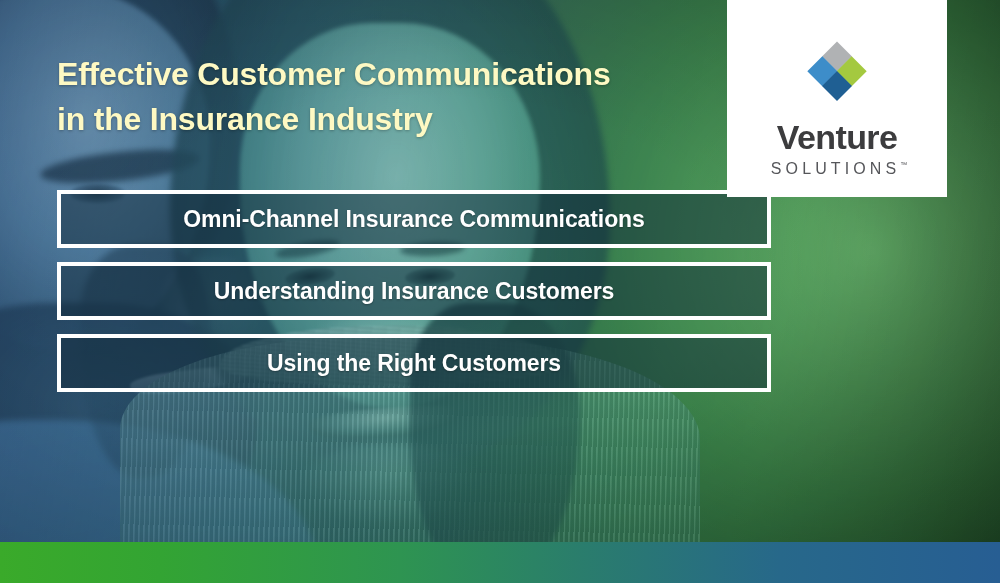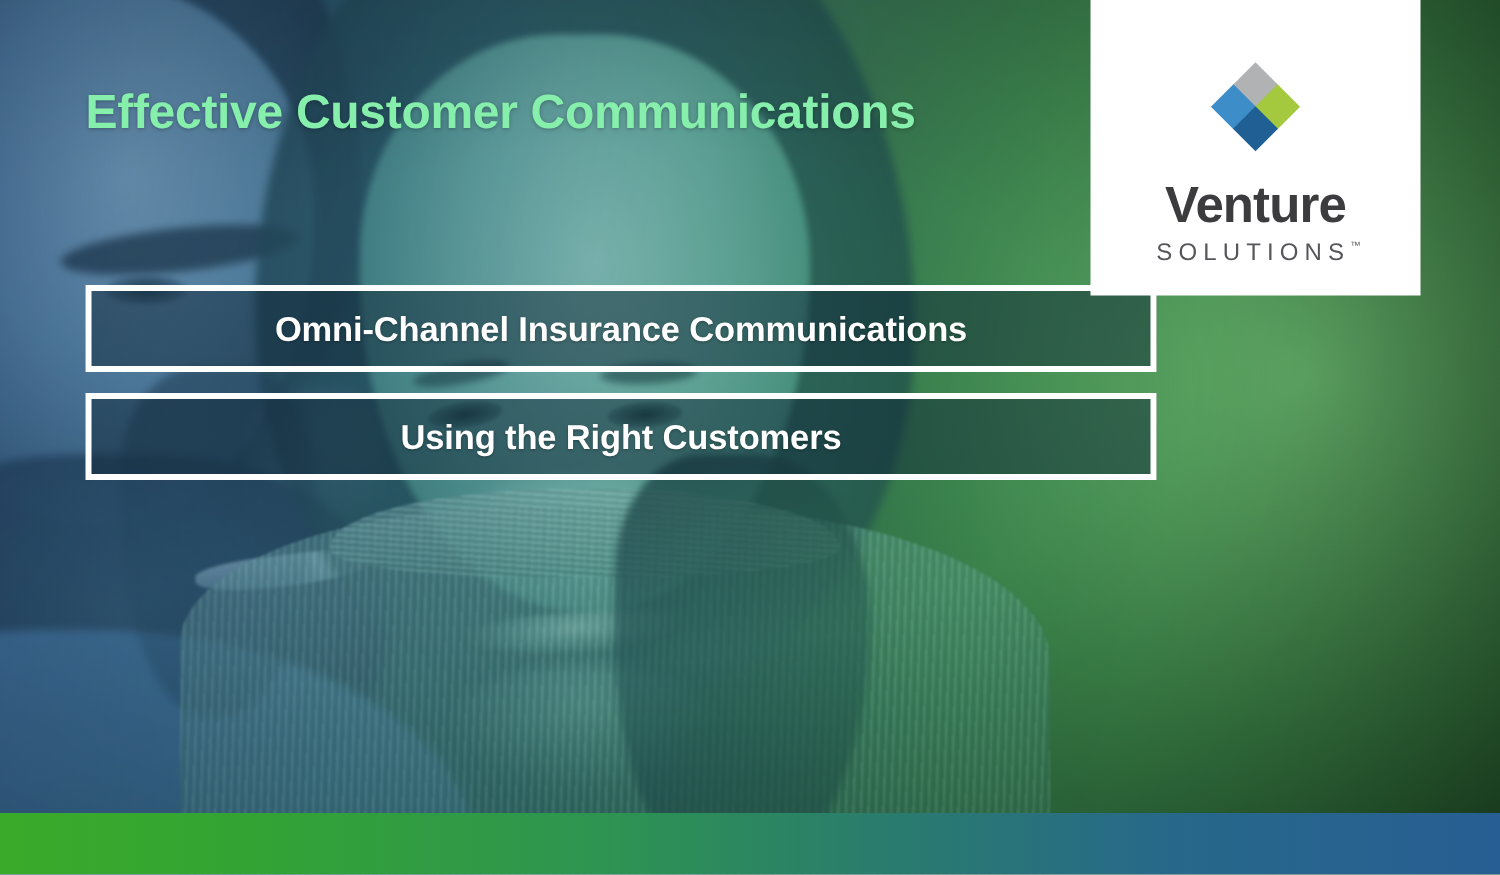--- a/index.html
+++ b/index.html
@@ -248,21 +248,21 @@
   }
   .logo-tm {
     font-size:7px; position:relative;
     top:-7px; left:0px; letter-spacing:0;
   }
 
   
   .title {
     position:absolute; left:57px; top:52px;
     width:660px;
-    color:#86efac;
+    color:#fef9c3;
     font-size:32px; font-weight:bold;
     line-height:1.40;
     letter-spacing:-.2px;
     text-shadow:0 1px 3px rgba(0,0,0,.28);
     font-family:"Liberation Sans", sans-serif;
   }
   .title .ln { display:block; }
 
   
   .btn-list {
@@ -325,25 +325,29 @@
     <div class="ph-sweater-collar"></div>
     <div class="ph-hair-strand"></div>
 
     <div class="ph-grade"></div>
     <div class="ph-grade2"></div>
     <div class="ph-vignette"></div>
   </div>
 
   <div class="title">
     <span class="ln">Effective Customer Communications</span>
+    <span class="ln">in the Insurance Industry</span>
   </div>
 
   <div class="btn-list">
     <div class="btn">
       <span class="btn-label">Omni-Channel Insurance Communications</span>
+    </div>
+    <div class="btn">
+      <span class="btn-label">Understanding Insurance Customers</span>
     </div>
     <div class="btn">
       <span class="btn-label">Using the Right Customers</span>
     </div>
   </div>
 
   <div class="logo-card">
     <svg class="logo-mark" viewBox="0 0 64 70">
       <rect x="32" y="1.5" width="21.2" height="21.2" transform="rotate(45 32 1.5)" fill="#b0b2b4"></rect>
       <rect x="17.3" y="16.2" width="21.2" height="21.2" transform="rotate(45 17.3 16.2)" fill="#3d8dc9"></rect>

